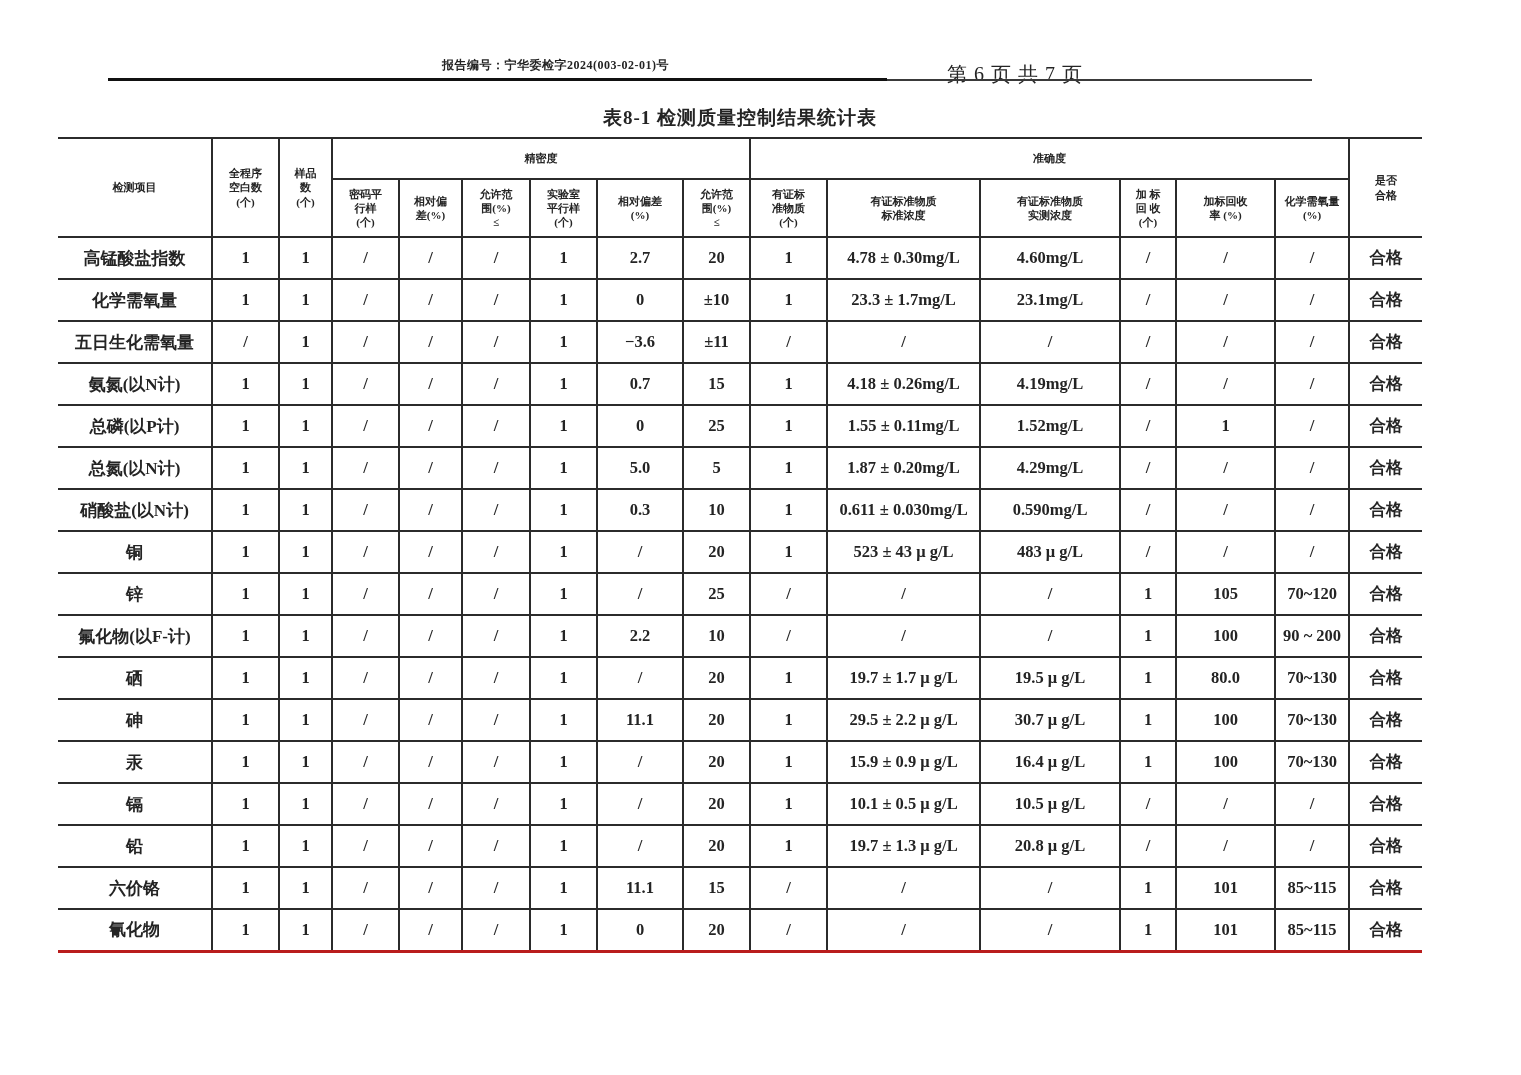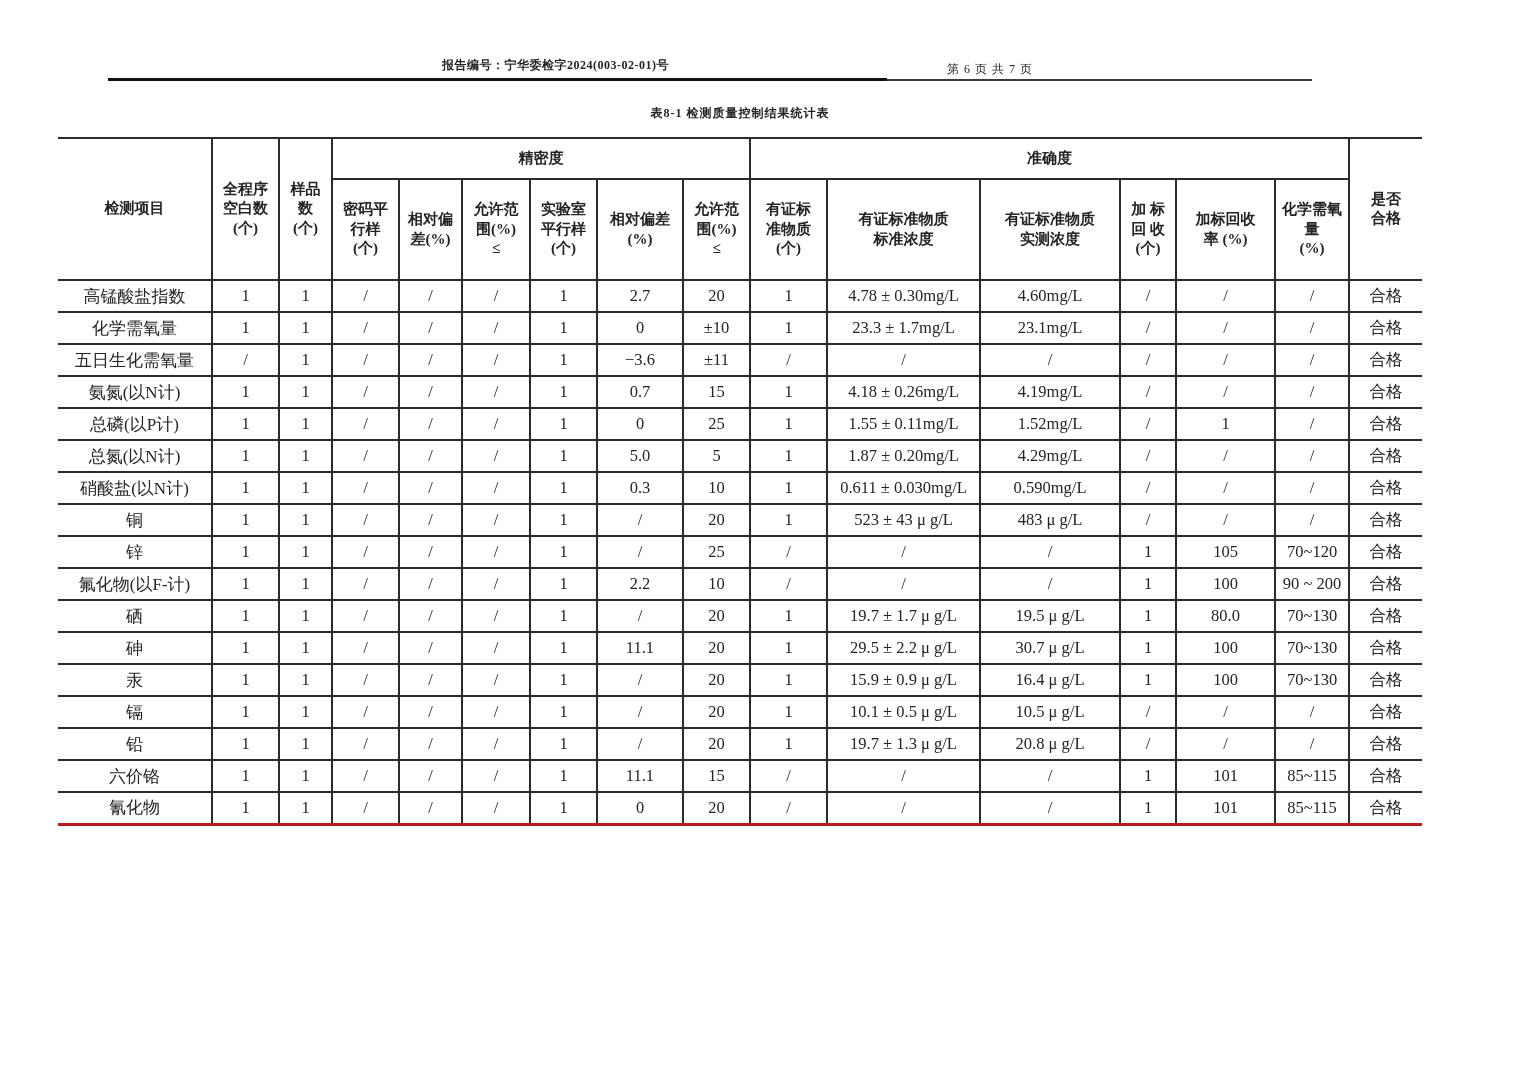--- a/index.html
+++ b/index.html
@@ -11,52 +11,52 @@
     color:#242424;
     overflow:hidden;
   }
   .report-no {
     position:absolute; left:442px; top:57px;
     font-size:12px; font-weight:bold; letter-spacing:0.5px;
     white-space:nowrap;
   }
   .page-info {
     position:absolute; left:947px; top:61px;
-    font-size:12px; letter-spacing:1px; white-space:nowrap;
+    font-size:20px; letter-spacing:1px; white-space:nowrap;
   }
   .rule-thick {
     position:absolute; left:108px; top:78px;
     width:779px; height:3px; background:#111;
   }
   .rule-thin {
     position:absolute; left:887px; top:79px;
     width:425px; height:2px; background:#3a3a3a;
   }
   .table-title {
     position:absolute; left:58px; top:105px; width:1364px;
-    text-align:center; font-size:12px; font-weight:bold; letter-spacing:1px;
+    text-align:center; font-size:19px; font-weight:bold; letter-spacing:1px;
   }
   table.qc {
     position:absolute; left:58px; top:137px;
     width:1364px;
     border-collapse:collapse; table-layout:fixed;
     border-left:hidden; border-right:hidden;
   }
   table.qc th, table.qc td {
     border:2px solid #2b2b2b;
     text-align:center; vertical-align:middle;
     padding:0; overflow:hidden;
   }
   table.qc thead th {
-    font-weight:bold; font-size:15px; line-height:1.3;
+    font-weight:bold; font-size:11px; line-height:1.3;
     white-space:pre-line;
   }
   table.qc thead tr.band1 { height:41px; }
-  table.qc thead tr.band2 { height:101px; }
-  table.qc tbody tr { height:32px; }
+  table.qc thead tr.band2 { height:58px; }
+  table.qc tbody tr { height:42px;font-weight:bold; }
   table.qc tbody td { font-size:16.5px; white-space:nowrap; }
   table.qc tbody td:first-child { font-size:17px; }
   table.qc tbody tr:last-child td { border-bottom:3px solid #b91c1c; }
   .group-head { font-size:17px; }
 </style>
 </head>
 <body>
 
 <div class="page">
 

